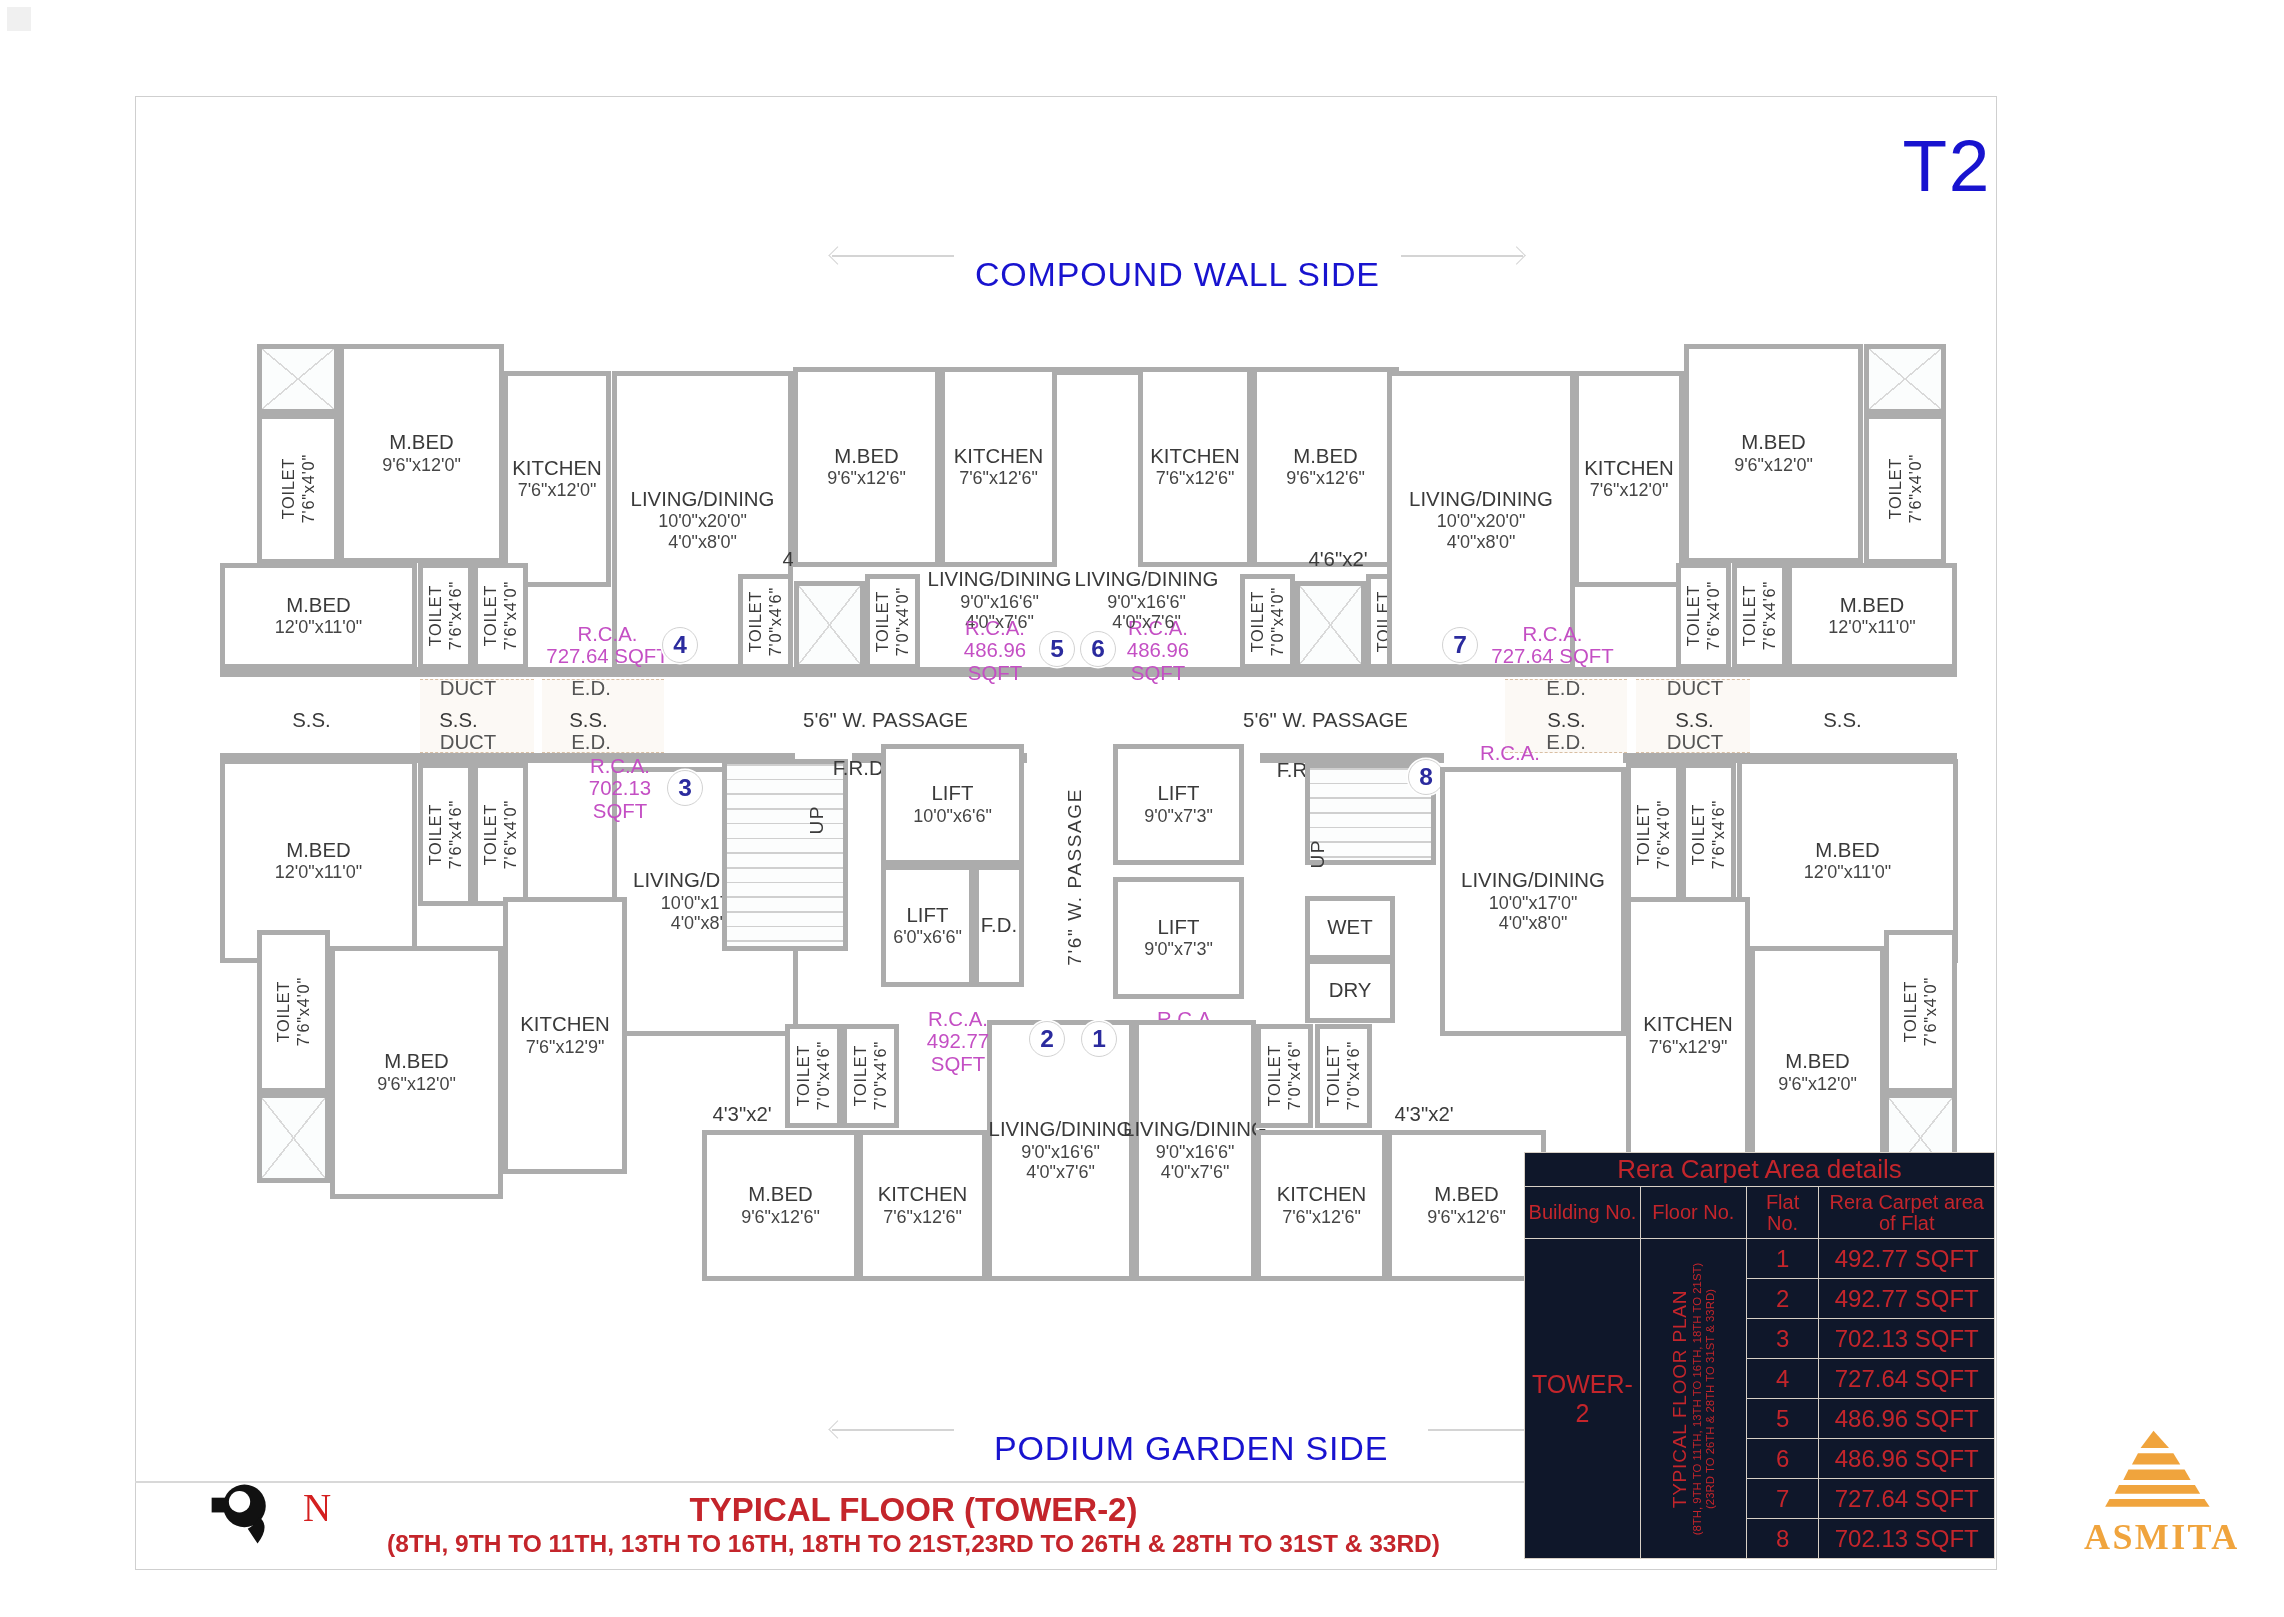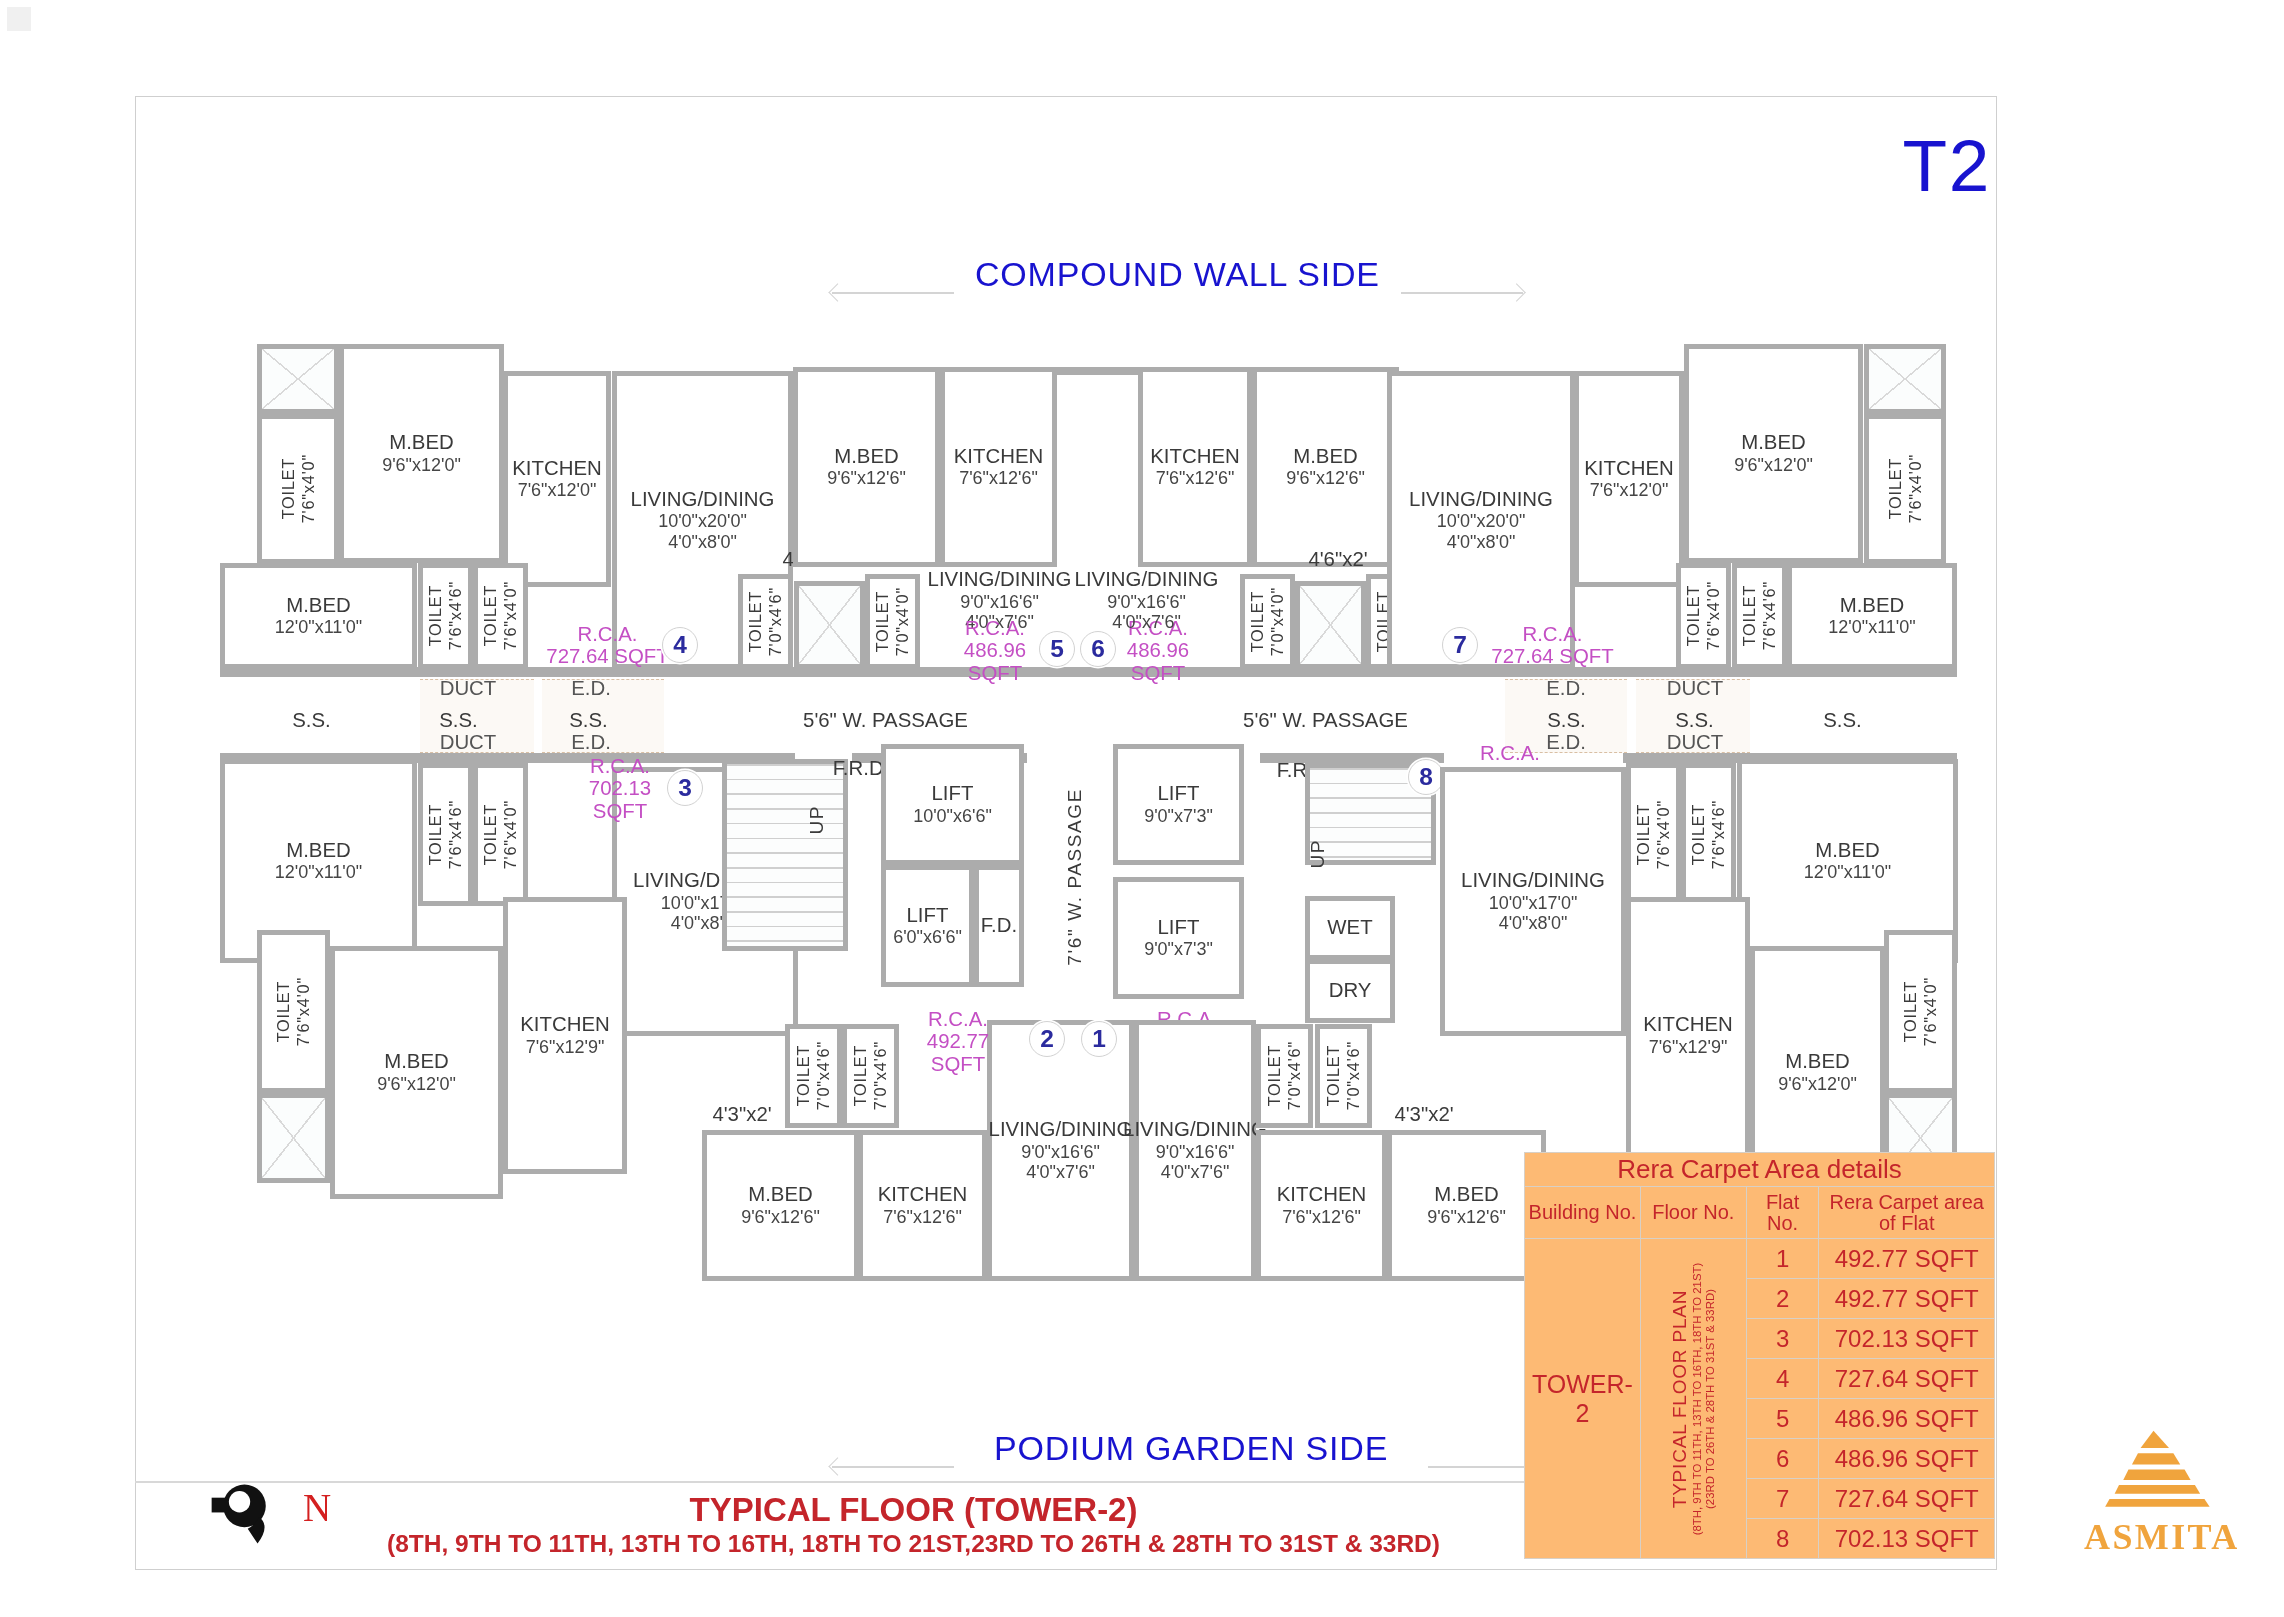--- a/index.html
+++ b/index.html
@@ -15,21 +15,21 @@
   html,body{margin:0;padding:0;background:#fff;}
   .page{position:relative;width:2284px;height:1618px;background:#ffffff;
         font-family:"Liberation Sans",sans-serif;color:var(--ink);overflow:hidden;}
   .frame{position:absolute;left:135px;top:96px;width:1862px;height:1474px;
          border:1.6px solid #cfcfcf;box-sizing:border-box;}
   .t2{position:absolute;left:1852px;top:124px;width:139px;text-align:right;
       font-size:73px;color:var(--blue);font-weight:500;letter-spacing:1.6px;}
   .watermark{position:absolute;left:6.5px;top:6.5px;width:24.5px;height:24.5px;background:#e9e9e9;opacity:.7;}
 
   
-  .dir{position:absolute;display:flex;align-items:flex-end;gap:21px;}
+  .dir{position:absolute;display:flex;align-items:flex-start;gap:21px;}
   .dir .txt{color:var(--blue);font-size:34px;letter-spacing:0.8px;}
   .arr{width:122px;height:1.6px;background:var(--line);position:relative;}
   .arr.left:before{content:"";position:absolute;left:-0.8px;top:-6.5px;width:12.2px;height:12.2px;
       border-left:1.6px solid var(--line);border-bottom:1.6px solid var(--line);transform:rotate(45deg);}
   .arr.right:after{content:"";position:absolute;right:-0.8px;top:-6.5px;width:12.2px;height:12.2px;
       border-right:1.6px solid var(--line);border-top:1.6px solid var(--line);transform:rotate(45deg);}
 
   
   #plan{position:absolute;left:0;top:0;width:2284px;height:1618px;}
   .pi{position:absolute;box-sizing:border-box;display:flex;flex-direction:column;
@@ -60,21 +60,21 @@
   .title1{position:absolute;left:220px;top:1491px;width:1387px;text-align:center;
           color:var(--red);font-size:33px;font-weight:bold;}
   .title2{position:absolute;left:220px;top:1530px;width:1387px;text-align:center;
           color:var(--red);font-size:24.5px;font-weight:bold;}
   .north{position:absolute;left:210px;top:1478px;}
   .north-n{position:absolute;left:303px;top:1485px;color:#d42020;font-size:39px;
            font-family:"Liberation Serif",serif;}
 
   
   .rera{position:absolute;left:1524px;top:1152px;width:471px;border-collapse:collapse;
-        color:var(--red);background:#fdba74;}
+        color:var(--red);background:#0f172a;}
   .rera td,.rera th{border:0.8px solid #d8d0c6;box-sizing:border-box;}
   .rera .ttl{font-size:26px;height:33px;text-align:center;font-weight:400;}
   .rera .hdr td{font-size:20px;text-align:center;height:52px;line-height:1.05;margin-top:24px;}
   .rera .flat{width:73px;text-align:center;font-size:24px;}
   .rera .area{width:176px;text-align:center;font-size:24px;}
   .rera .bld{width:116px;text-align:center;font-size:25px;}
   .rera .flr{width:106px;position:relative;}
   .rera tbody tr{height:40px;}
   .flrbox{position:absolute;left:50%;top:50%;transform:translate(-50%,-50%) rotate(-90deg);
           white-space:nowrap;text-align:center;line-height:1.15;}

